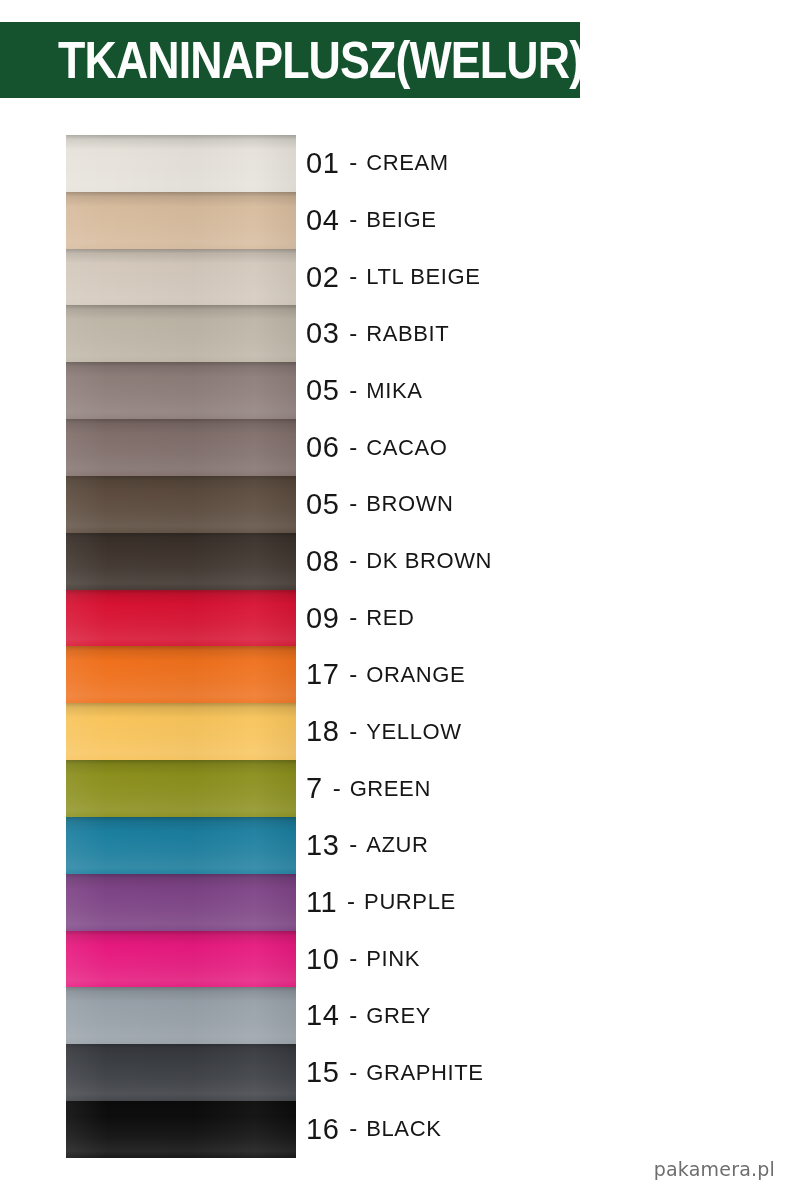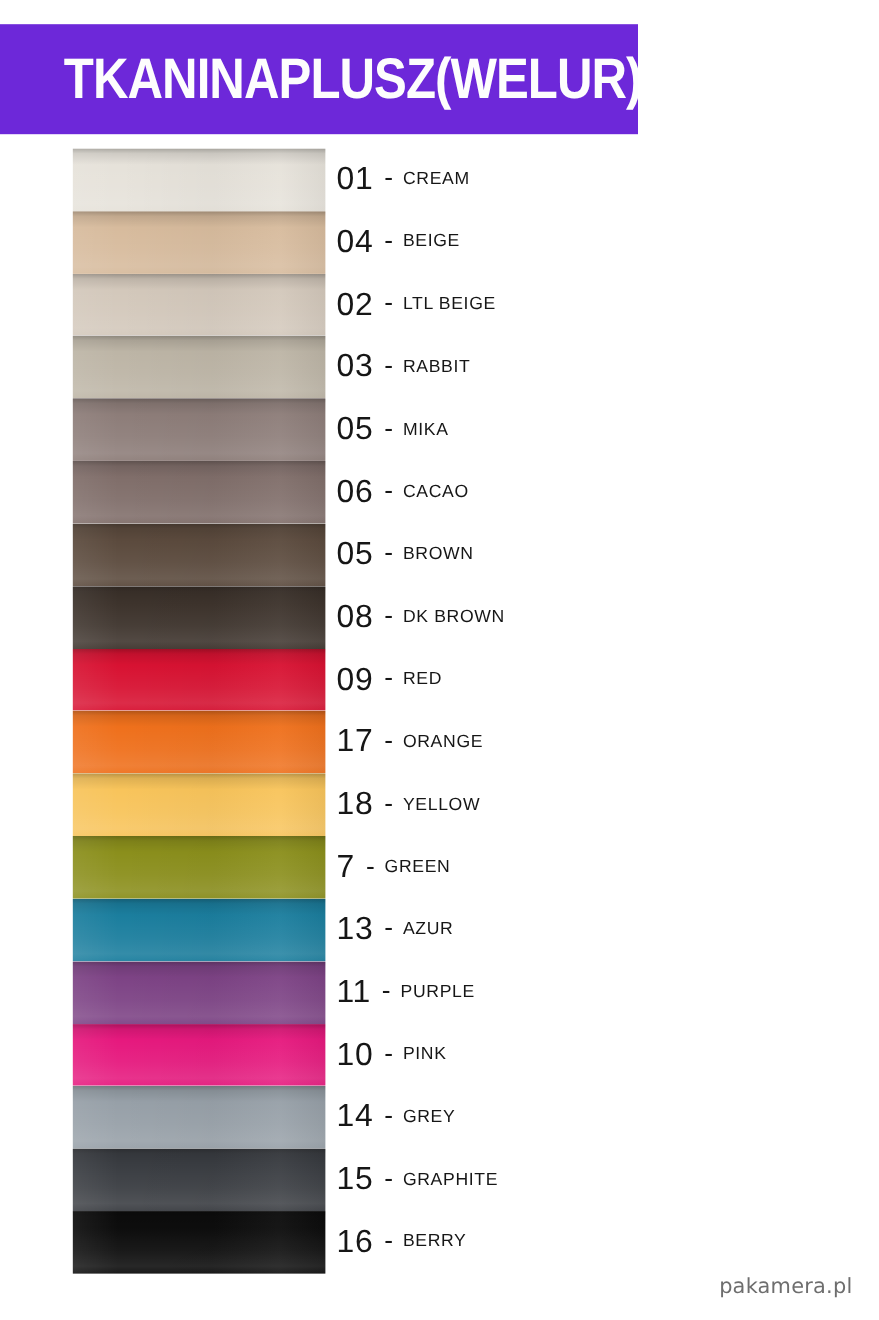--- a/index.html
+++ b/index.html
@@ -23,22 +23,22 @@
     position: absolute;
     top: 0; left: 0;
     width: 799px;
     height: 125px;
   }
   .title-bar {
     position: absolute;
     left: 0;
     top: 22px;
     width: 580px;
-    height: 100px;
-    background: #6d28d9;
+    height: 76px;
+    background: #14532d;
     overflow: hidden;
   }
   .title-text {
     position: absolute;
     left: 58px;
     top: 50%;
     transform: translateY(-50%) scaleX(0.86);
     transform-origin: left center;
     color: #fdfdfd;
     font-family: "Liberation Sans Narrow", "Liberation Sans", sans-serif;
@@ -164,21 +164,21 @@
   }
   .label-dash {
     font-size: 24px;
     color: #161616;
     margin: 0 9px 0 10px;
     line-height: 1;
     position: relative;
     top: -1px;
   }
   .label-name {
-    font-size: 16px;
+    font-size: 22px;
     color: #161616;
     letter-spacing: 0.6px;
     line-height: 1;
   }
 
   
   .footer {
     position: absolute;
     right: 24px;
     bottom: 14px;
@@ -344,20 +344,20 @@
         <span class="label-name">GREY</span>
       </div>
       <div class="label-row">
         <span class="label-code">15</span>
         <span class="label-dash">-</span>
         <span class="label-name">GRAPHITE</span>
       </div>
       <div class="label-row">
         <span class="label-code">16</span>
         <span class="label-dash">-</span>
-        <span class="label-name">BERRY</span>
+        <span class="label-name">BLACK</span>
       </div>
     </div>
 </div>
 
 <div class="footer">
   <span class="footer-text">pakamera.pl</span>
 </div>
 
 </body></html>

